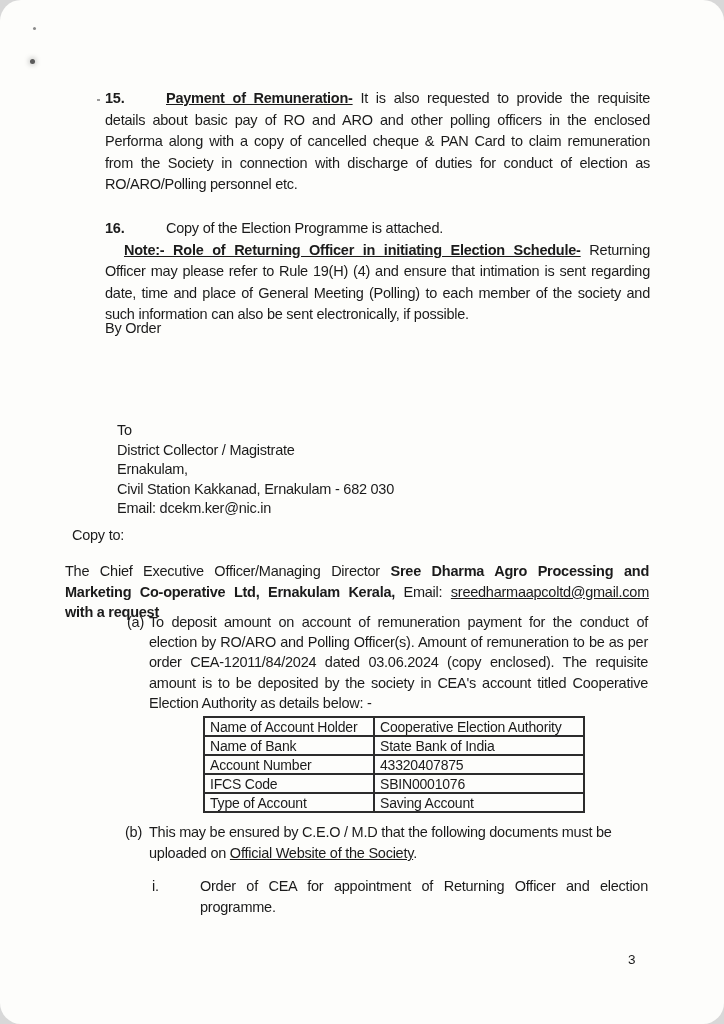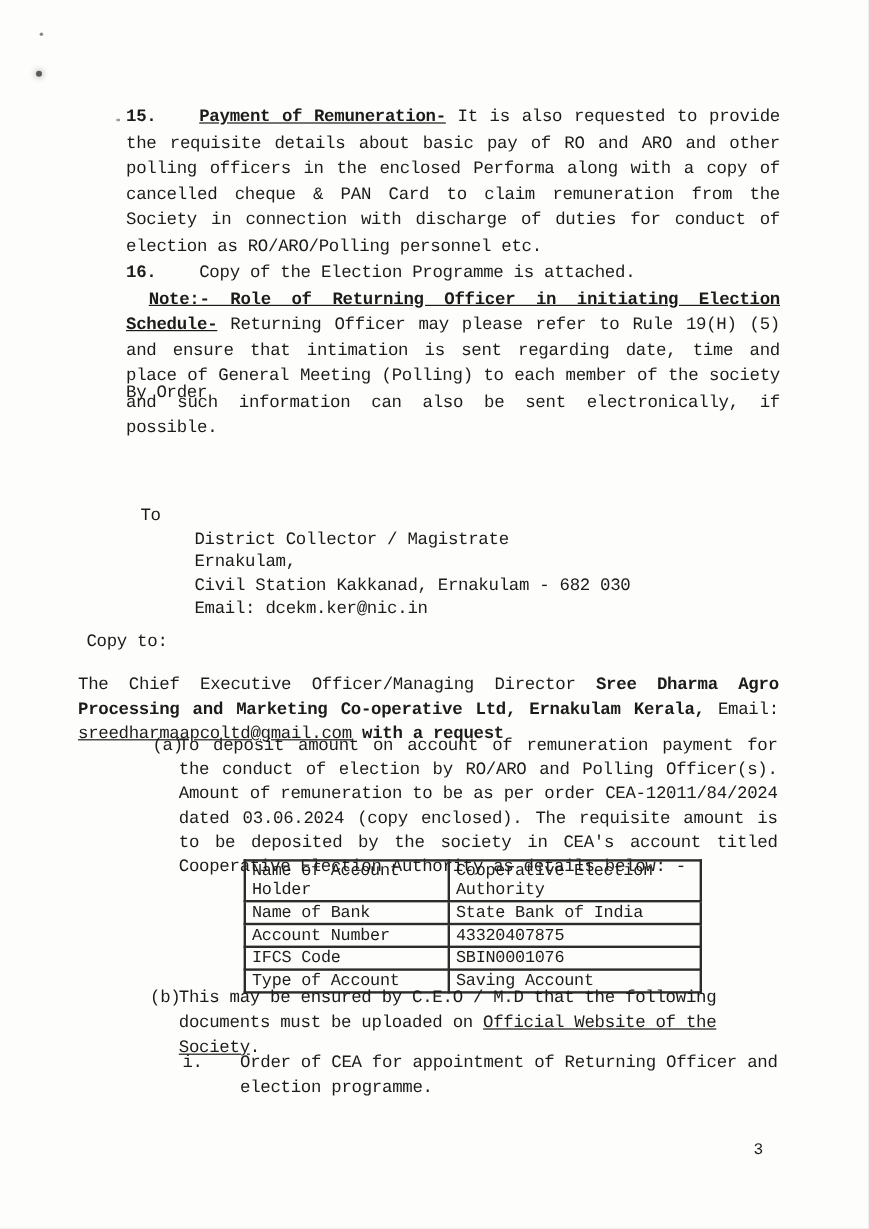--- a/index.html
+++ b/index.html
@@ -2,24 +2,25 @@
 <html><head>
 <meta charset="utf-8">
 <style>
   html,body { margin:0; padding:0; background:#d8d8d8; }
   .page {
     position:relative;
     width:724px; height:1024px;
     margin:0 auto;
     background:#fdfdfb;
     color:#1b1b1b;
-    font-family:Liberation Mono, monospace;
+    font-family:Liberation Sans, sans-serif;
     font-size:14.5px;
     letter-spacing:-0.25px;
     overflow:hidden;
+    border-radius:21px;
   }
   .jus { text-align:justify; }
   .bold { font-weight:bold; }
   .und { text-decoration:underline; }
   p { margin:0; }
 
   
   .dot-a { position:absolute; left:33px; top:27px; width:3px; height:3px; background:#8a8a8a; border-radius:50%; }
   .dot-b { position:absolute; left:30px; top:59px; width:5px; height:5px; background:#5a5a5a; border-radius:50%;
            box-shadow:0 0 4px 2px rgba(130,130,130,.3); }
@@ -30,21 +31,21 @@
 
   .para16wrap { position:absolute; top:218px; left:105px; width:545px; line-height:21.5px; }
   .note-para { text-indent:19px; }
 
   .by-order { position:absolute; top:320px; left:105px; width:541px; text-align:left; }
 
   .sig-block { position:absolute; top:330px; left:400px; width:248px; text-align:right; line-height:16.5px; }
   .sig-scribble { display:block; margin:0 34px 1px auto; }
 
   .to-block { position:absolute; top:421px; left:117px; line-height:19.5px; }
-  .to-addr  { margin-left:45px; margin-top:0; }
+  .to-addr  { margin-top:0; }
 
   .copy-to { position:absolute; top:527px; left:72px; }
 
   .ceo-para { position:absolute; top:561px; left:65px; width:584px; line-height:20.5px; }
 
   .hang { display:flex; }
   .hang .marker { flex:0 0 auto; }
   .hang .htext  { flex:1 1 auto; }
 
   .item-a { position:absolute; top:612px; left:127px; width:521px; line-height:20.2px; }
@@ -75,21 +76,21 @@
 
   <p class="para15 jus">
     <span class="numcell">15.</span><span class="bold und">Payment of Remuneration-</span><span> It is also requested to provide the requisite details about basic pay of RO and ARO and other polling officers in the enclosed Performa along with a copy of cancelled cheque &amp; PAN Card to claim remuneration from the Society in connection with discharge of duties for conduct of election as RO/ARO/Polling personnel etc.</span>
   </p>
 
   <div class="para16wrap">
     <p>
       <span class="numcell">16.</span><span>Copy of the Election Programme is attached.</span>
     </p>
     <p class="note-para jus">
-      <span class="bold und">Note:- Role of Returning Officer in initiating Election Schedule-</span><span> Returning Officer may please refer to Rule 19(H) (5) and ensure that intimation is sent regarding date, time and place of General Meeting (Polling) to each member of the society and such information can also be sent electronically, if possible.</span>
+      <span class="bold und">Note:- Role of Returning Officer in initiating Election Schedule-</span><span> Returning Officer may please refer to Rule 19(H) (4) and ensure that intimation is sent regarding date, time and place of General Meeting (Polling) to each member of the society and such information can also be sent electronically, if possible.</span>
     </p>
   </div>
 
   <p class="by-order">By Order</p>
 
 
   <div class="to-block">
     <div>To</div>
     <div class="to-addr">
       <div>District Collector / Magistrate</div>

